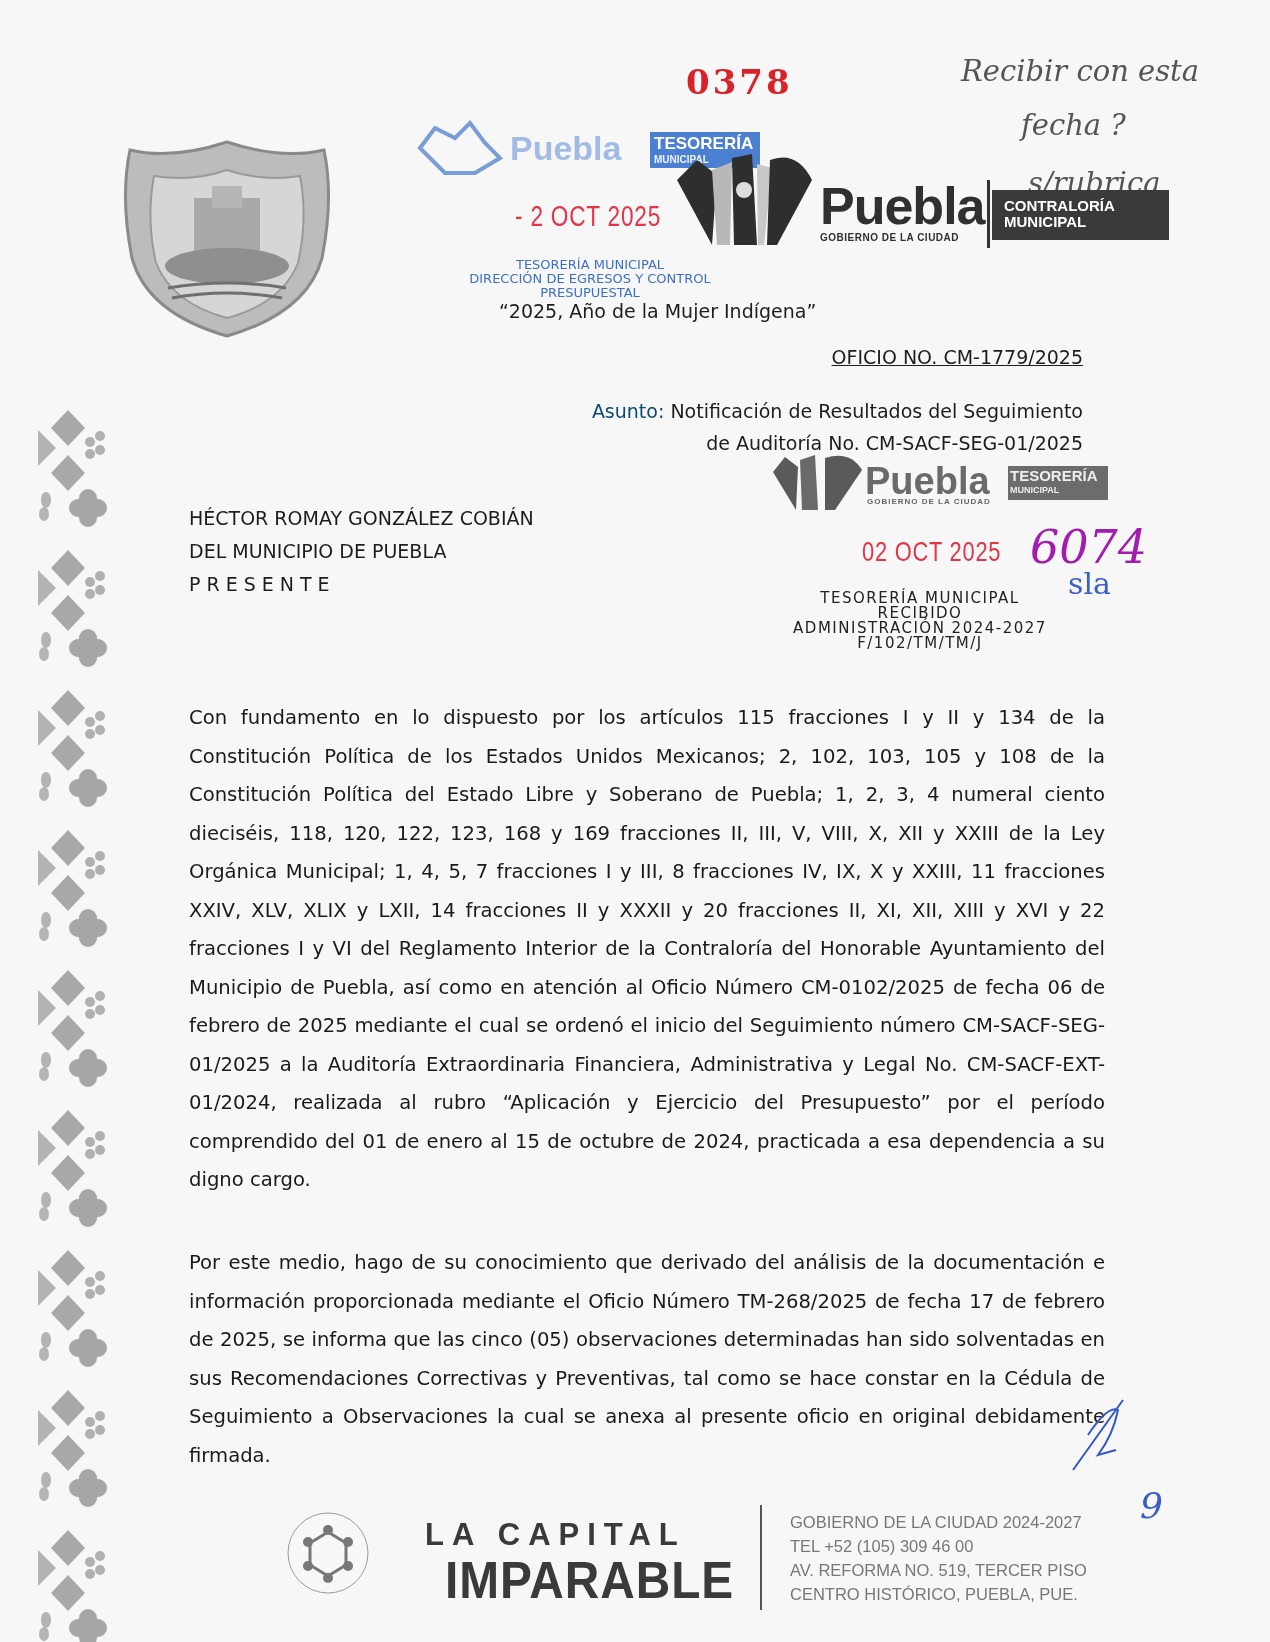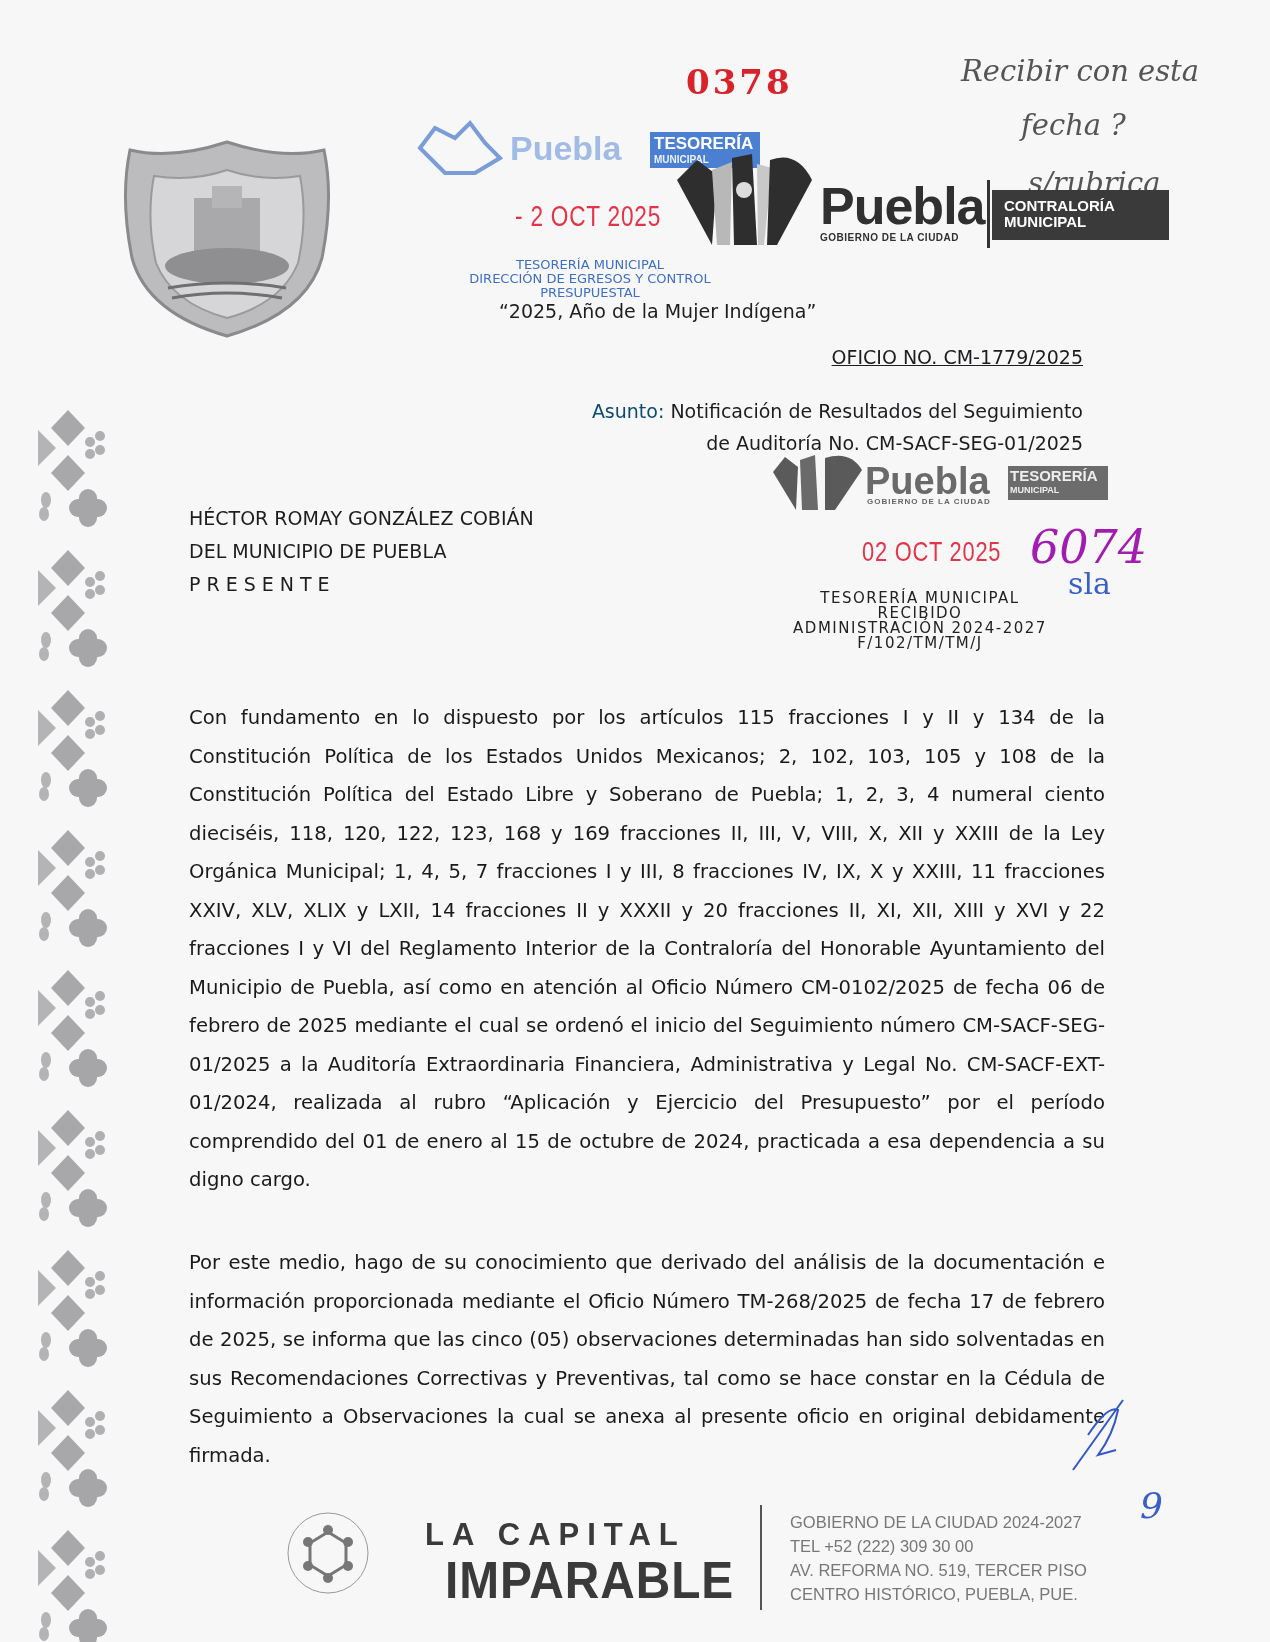--- a/index.html
+++ b/index.html
@@ -179,16 +179,16 @@
       <circle cx="65" cy="58" r="5"></circle>
       <circle cx="45" cy="70" r="5"></circle>
   </g>
   <polygon points="45,24 63,35 63,57 45,68 27,57 27,35" fill="none" stroke="#777" stroke-width="3"></polygon>
 </svg>
 <div class="abs capital">LA CAPITAL</div>
 <div class="abs imparable">IMPARABLE</div>
 <div class="abs footer-div"></div>
 <div class="abs footer-info">
   <div>GOBIERNO DE LA CIUDAD 2024-2027</div>
-  <div>TEL +52 (222) 309 30 00</div>
+  <div>TEL +52 (105) 309 46 00</div>
   <div>AV. REFORMA NO. 519, TERCER PISO</div>
   <div>CENTRO HISTÓRICO, PUEBLA, PUE.</div>
 </div>
 
 </body></html>

